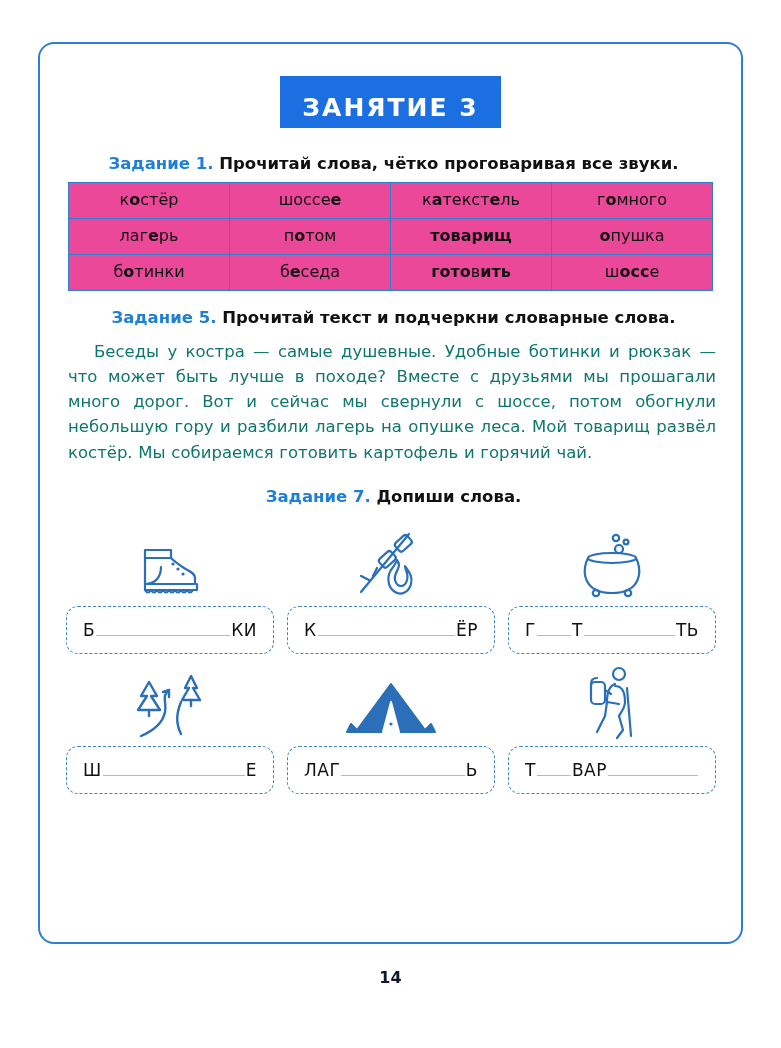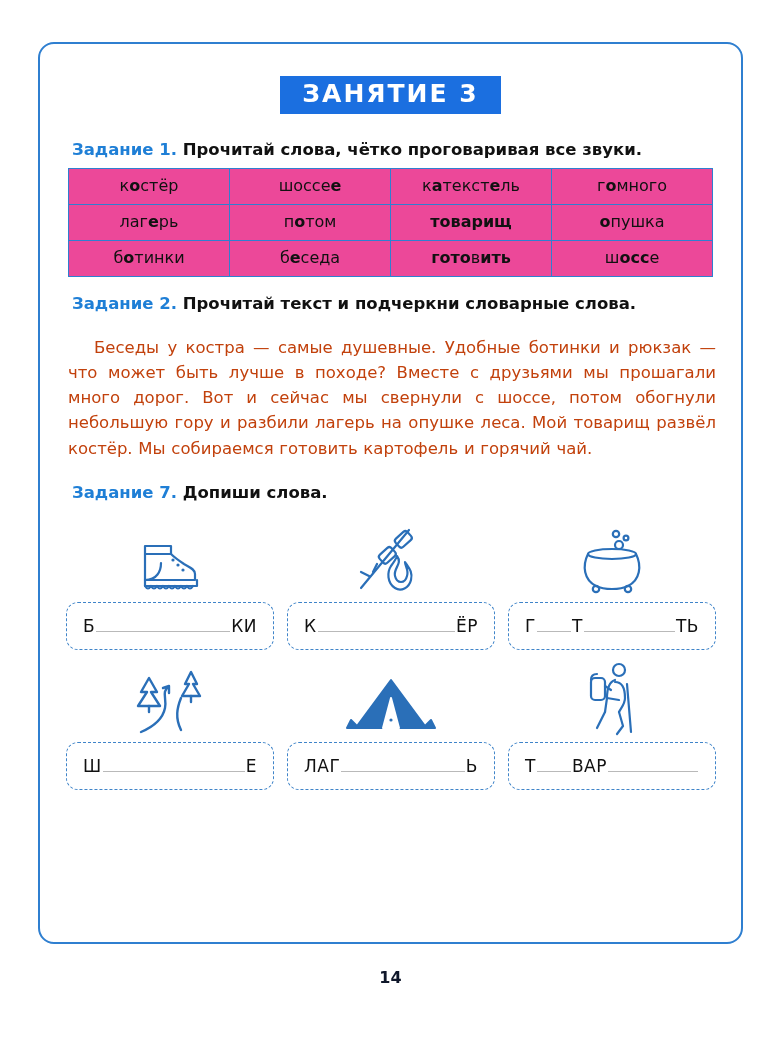--- a/index.html
+++ b/index.html
@@ -41,31 +41,32 @@
     display: flex;
     justify-content: center;
     margin-top: 34px;
   }
   .lesson-title {
     background: #1b6fe0;
     color: #ffffff;
     font-weight: bold;
     font-size: 25px;
     letter-spacing: 2px;
-    padding: 5px 22px 7px 22px;
+    padding: 19px 22px 7px 22px;
     line-height: 1.05;
     white-space: nowrap;
   }
 
   
   .task-line {
     font-size: 16.5px;
     font-weight: bold;
     margin-top: 22px;
     white-space: nowrap;
+    text-align: center;
   }
   .task-label {
     color: #1f7fd6;
   }
   .task-text {
     color: #111111;
   }
   .task1-line { margin-top: 26px; padding-left: 6px;}
   .task2-line { margin-top: 17px; padding-left: 6px;}
   .task3-line { margin-top: 22px; padding-left: 6px;}
@@ -85,26 +86,26 @@
     font-size: 16px;
     color: #111111;
     padding: 1px 2px 3px 2px;
     background: #ec4899;
   }
   table.words td b { font-weight: bold; }
   table.words td span.r { font-weight: normal; }
 
   
   .para {
-    margin-top: 22px;
+    margin-top: 12px;
     font-size: 16.5px;
     line-height: 1.52;
     text-align: justify;
     text-indent: 26px;
-    color: #c2410c;
+    color: #0f766e;
     width: 648px;
     margin-left: 2px;
     word-spacing: 0.5px;
   }
 
   
   .grid {
     margin-top: 14px;
     width: 650px;
     margin-left: 0px;
@@ -204,21 +205,21 @@
         <tr>
           <td><span class="r">б</span><b>о</b><span class="r">тинки</span></td>
           <td><span class="r">б</span><b>е</b><span class="r">седа</span></td>
           <td><b>г</b><b>о</b><b>то</b><span class="r">в</span><b>ить</b></td>
           <td><span class="r">ш</span><b>осс</b><span class="r">е</span></td>
         </tr>
       </tbody>
   </table>
 
   <div class="task-line task2-line">
-    <span class="task-label">Задание 2.</span>
+    <span class="task-label">Задание 5.</span>
     <span class="task-text">Прочитай текст и подчеркни словарные слова.</span>
   </div>
 
   <div class="para">Беседы у костра — самые душевные. Удобные ботинки и рюкзак — что может быть лучше в походе? Вместе с друзьями мы прошагали много дорог. Вот и сейчас мы свернули с шоссе, потом обогнули небольшую гору и разбили лагерь на опушке леса. Мой товарищ развёл костёр. Мы собираемся готовить картофель и горячий чай.</div>
 
   <div class="task-line task3-line">
     <span class="task-label">Задание 7.</span>
     <span class="task-text">Допиши слова.</span>
   </div>
 

